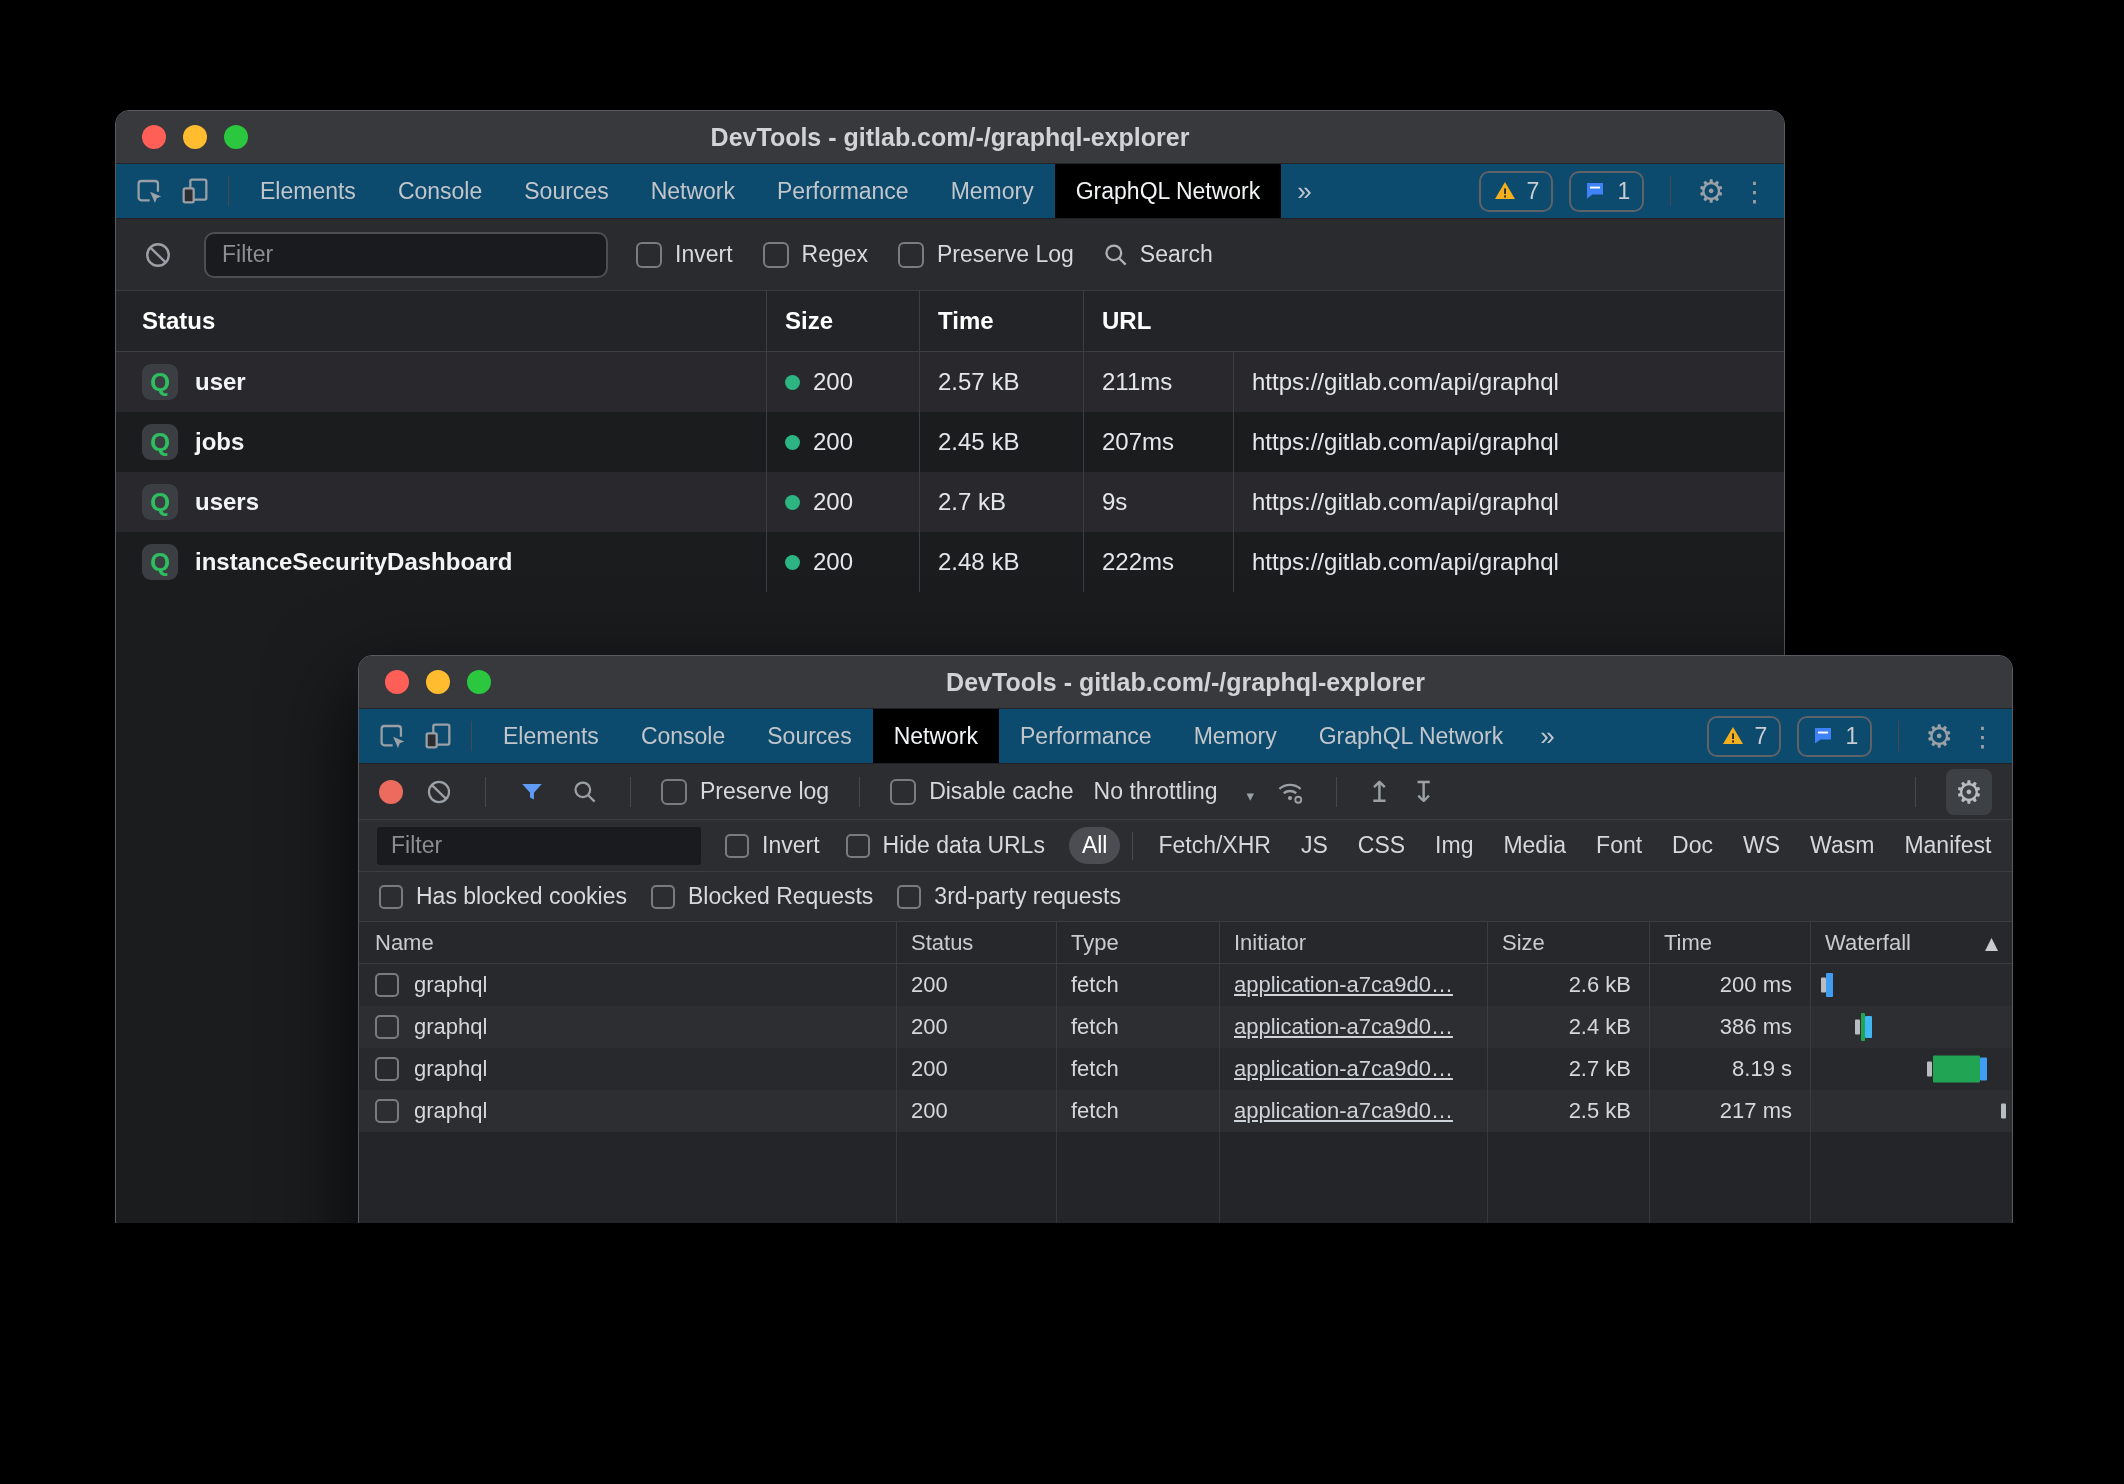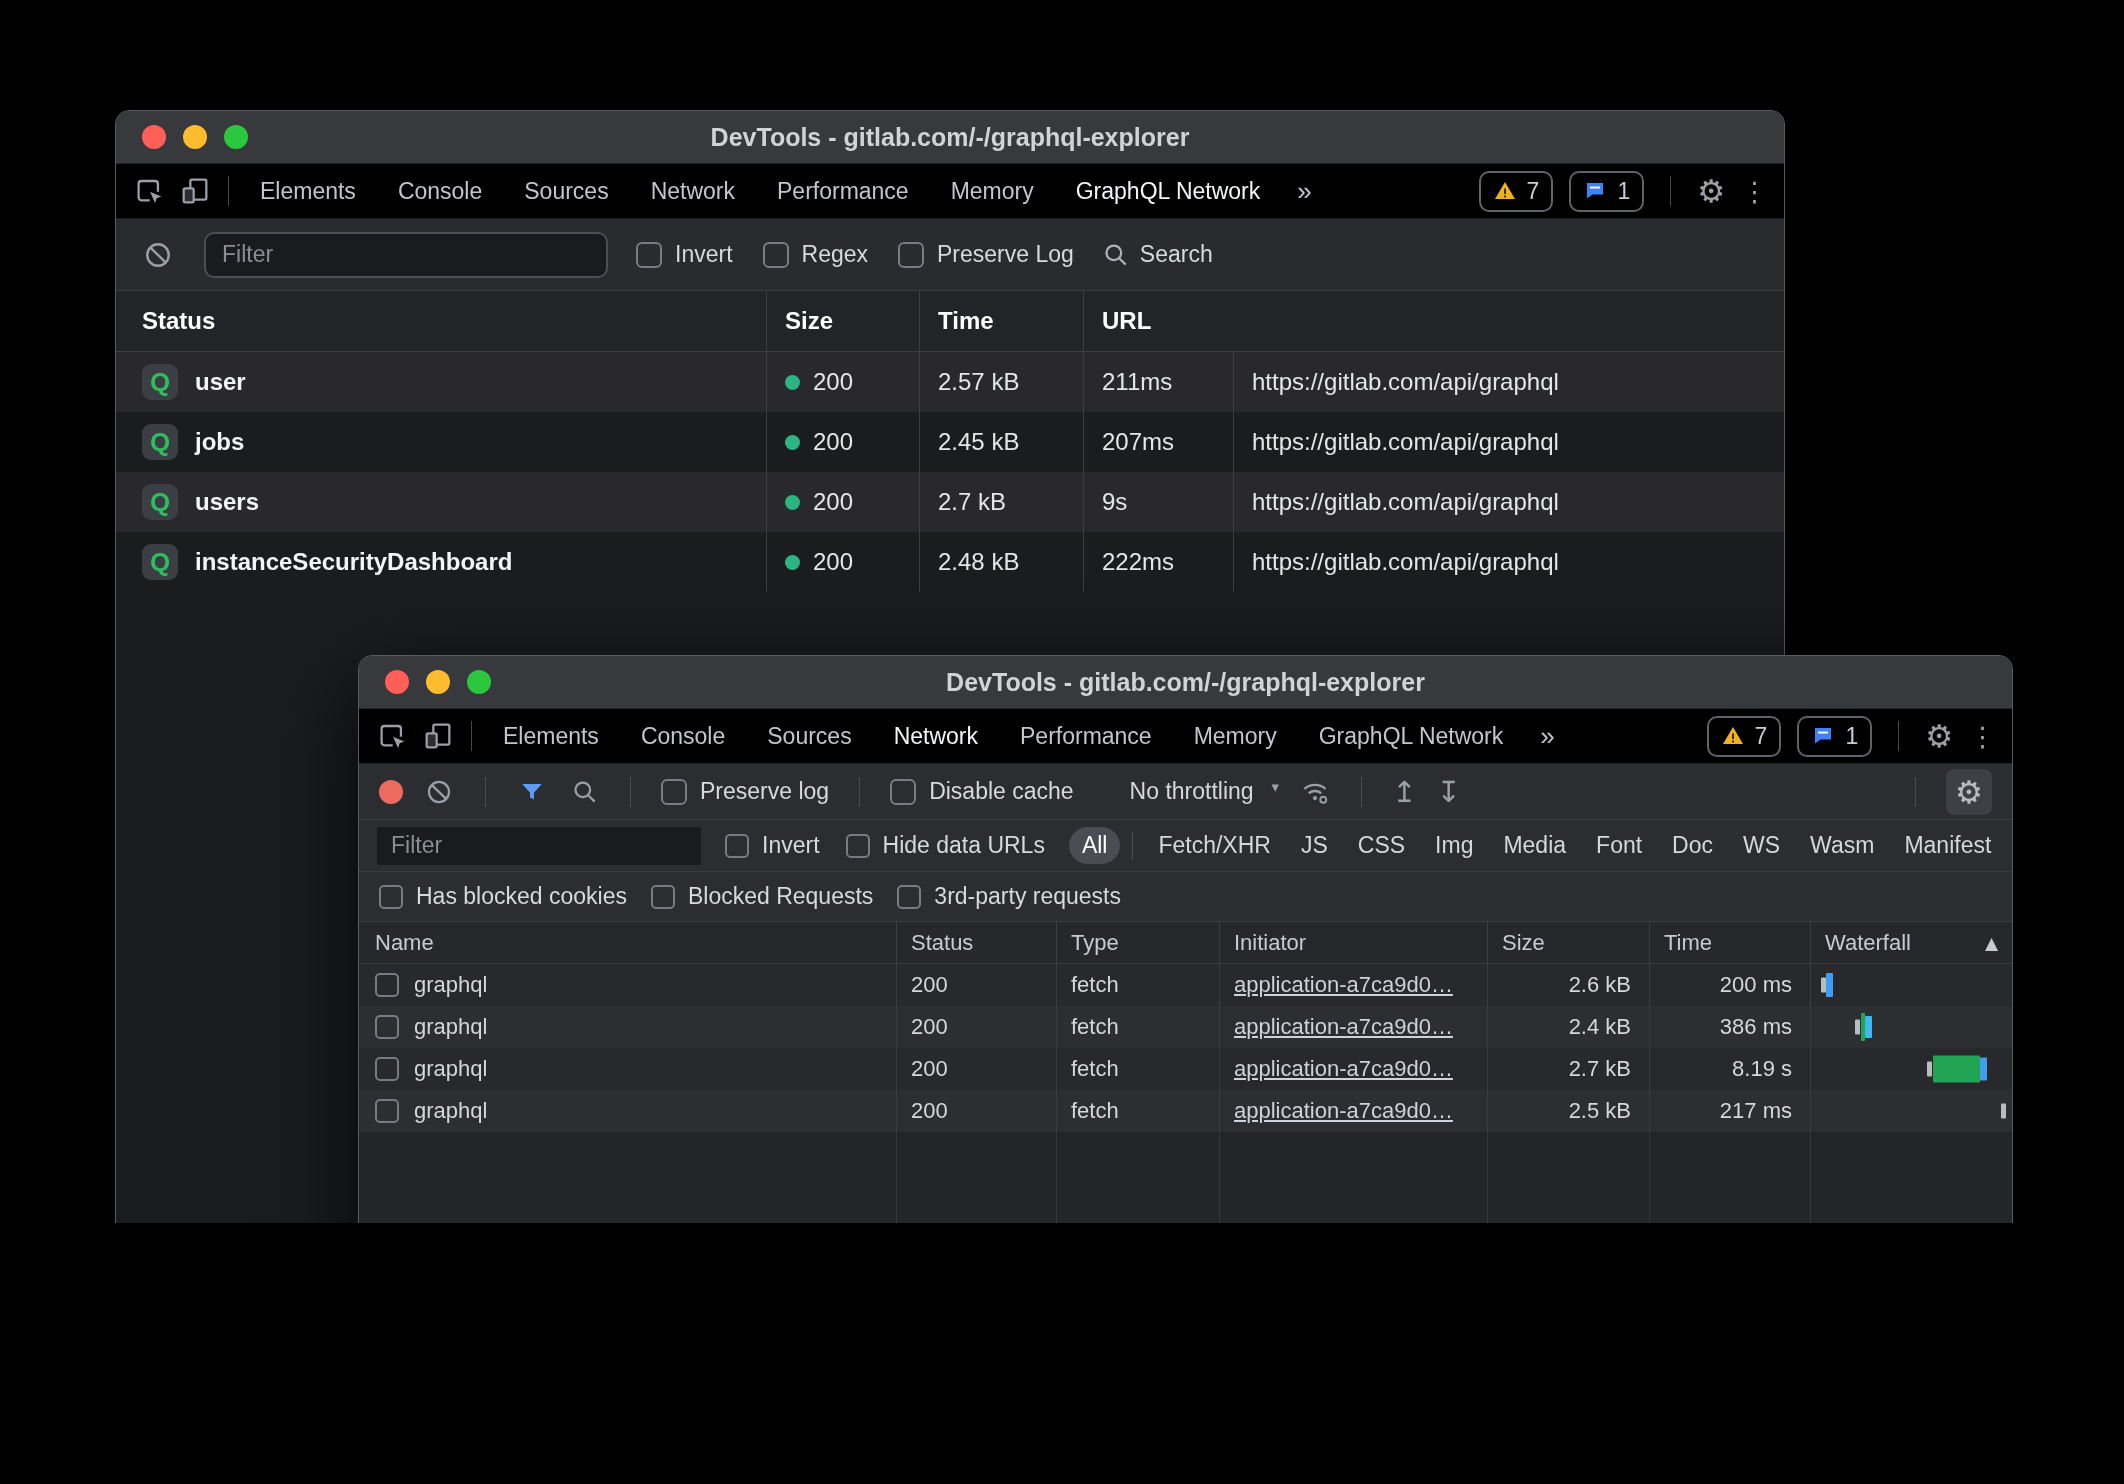--- a/index.html
+++ b/index.html
@@ -23,21 +23,21 @@
     border-bottom:1px solid #232427;
   }
   .lights { position:absolute; left:26px; top:50%; transform:translateY(-50%); display:flex; gap:17px; }
   .light  { width:24px; height:24px; border-radius:50%; }
   .light.red    { background:#ff5f57; }
   .light.yellow { background:#febc2e; }
   .light.green  { background:#2ac73f; }
   .wtitle { font-size:25px; font-weight:bold; color:#d1d3d7; }
 
   .tabbar {
-    flex:0 0 55px; background:#000000; display:flex; align-items:stretch;
+    flex:0 0 55px; background:#0c4a6e; display:flex; align-items:stretch;
     padding:0 16px 0 10px; border-bottom:1px solid #202124;
   }
   .tool-icon { width:46px; align-self:center; height:44px; display:flex; align-items:center; justify-content:center; color:#9aa0a6; }
   .vsep { width:1px; height:30px; background:#47494e; margin:0 10px; align-self:center; }
   .tabs { display:flex; align-items:stretch; }
   .tab  { display:flex; align-items:center; padding:0 21px; font-size:23px; color:#c2c6cb; white-space:nowrap; }
   .tab.active { background:#000; color:#f2f4f6; }
   .tab-more { display:flex; align-items:center; padding:0 16px; font-size:26px; color:#c2c6cb; }
   .right-controls { margin-left:auto; display:flex; align-items:center; gap:16px; }
   .badge {
@@ -82,21 +82,21 @@
   .bfiller { flex:1; background:#1b1c1e; }
 
   
   .ntoolbar {
     flex:0 0 55px; background:#2b2d30; display:flex; align-items:center;
     gap:20px; padding:0 20px;
   }
   .record { width:24px; height:24px; border-radius:50%; background:#ed6a5f; flex:0 0 auto; }
   .icon24 { width:32px; height:32px; display:flex; align-items:center; justify-content:center; color:#9aa0a6; }
   .icon24.blue { color:#5e9bf5; }
-  .throttle { display:flex; align-items:flex-start; gap:18px; font-size:23px; color:#d5d8db;margin-left:36px; }
+  .throttle { display:flex; align-items:flex-end; gap:29px; font-size:23px; color:#d5d8db; }
   .caret { font-size:15px; color:#9aa0a6; font-family:"DejaVu Sans", sans-serif; }
   .harr { font-size:29px; }
   .gear-btn {
     width:46px; height:46px; background:#3d4044; border-radius:8px;
     display:flex; align-items:center; justify-content:center;
   }
   .nfilter {
     flex:0 0 52px; background:#2b2d30; border-top:1px solid #3a3c40;
     display:flex; align-items:center; gap:24px; padding:0 18px;
   }

